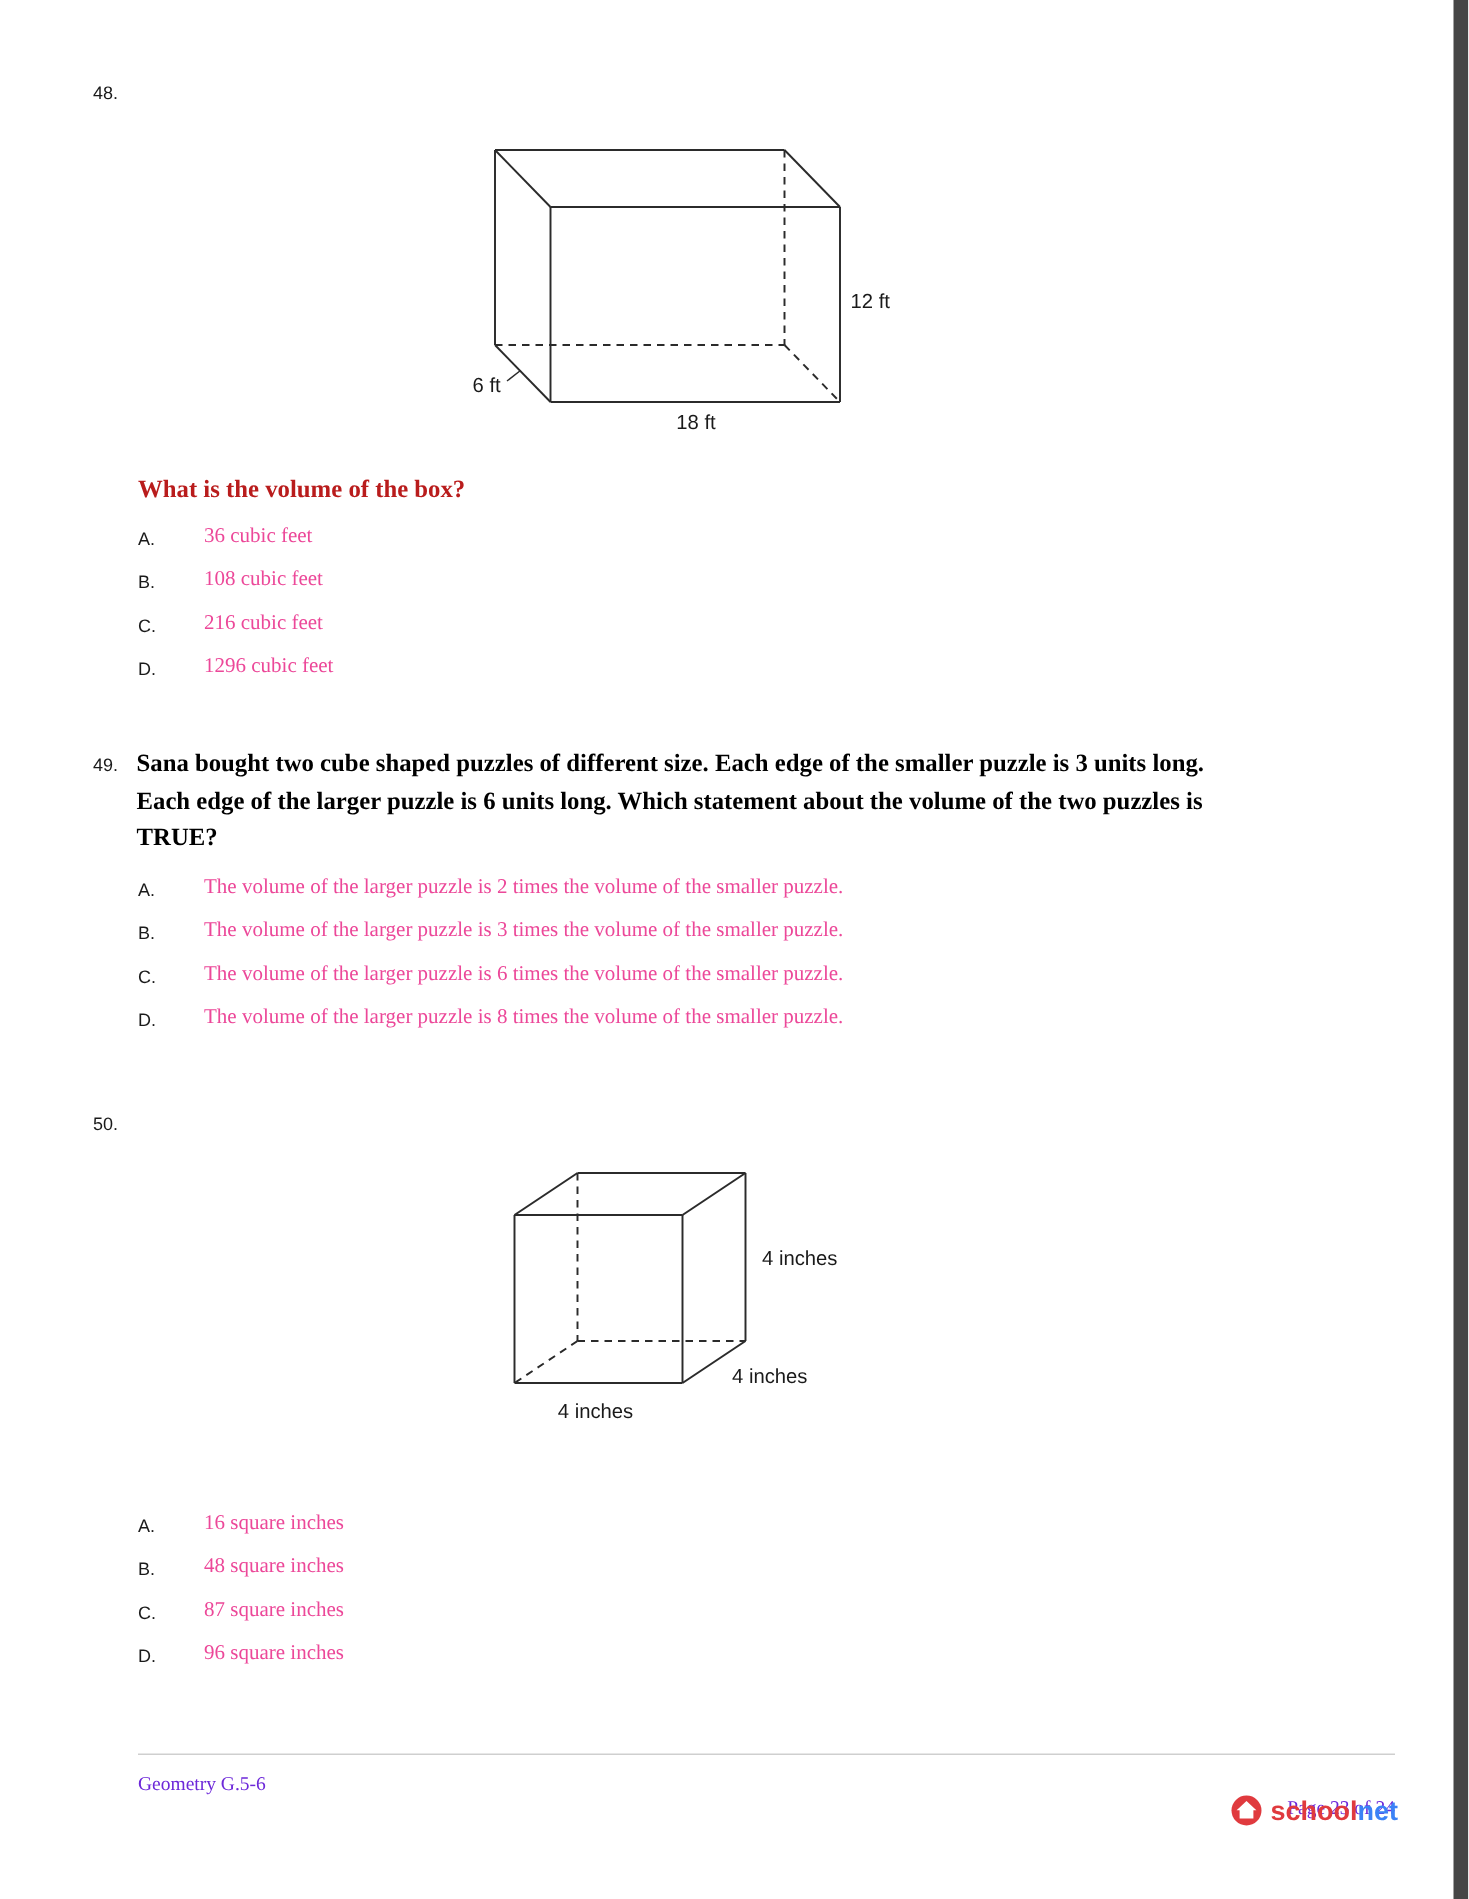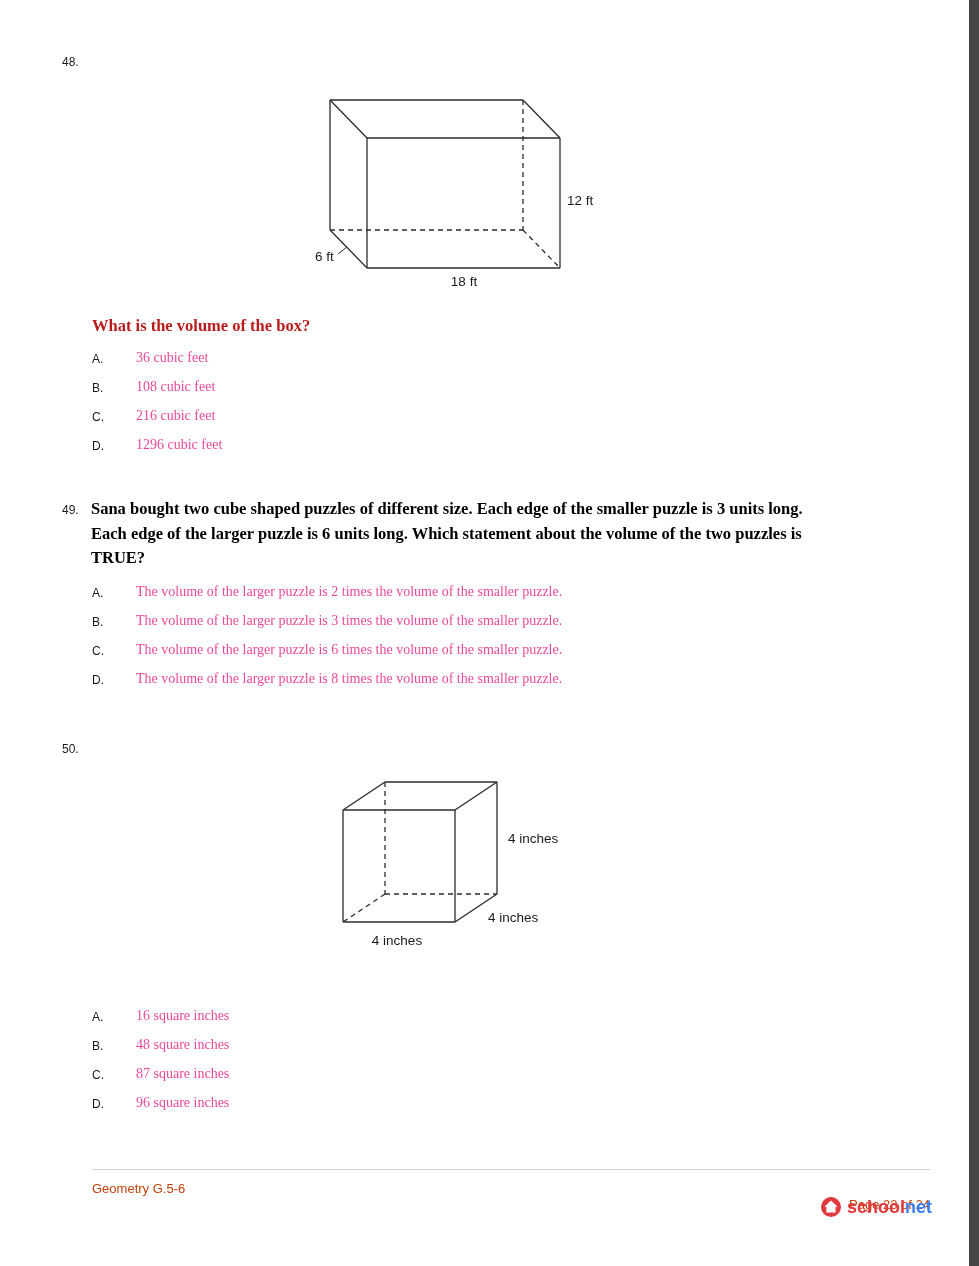--- a/index.html
+++ b/index.html
@@ -38,21 +38,21 @@
   .diagram line.leader { stroke-width: 1; }
   .diagram text {
     font-family: "Liberation Sans", sans-serif; font-size: 13.5px; fill: #1a1a1a;
   }
   .footer-line {
     position: absolute; left: 92px; top: 1169px; width: 838px; height: 1px;
     background: #cfcfcf;
   }
   .footer-left, .footer-right {
     position: absolute; top: 1181px;
-    font-family: Liberation Sans, sans-serif; font-size: 13px; color: #c2410c;
+    font-family: Liberation Serif, serif; font-size: 13px; color: #6d28d9;
   }
   .footer-left { left: 92px; }
   .footer-right { left: 690px; width: 240px; text-align: right; margin-top: 16px; }
   .logo {
     position: absolute; left: 690px; top: 1196px; width: 242px;
     display: flex; justify-content: flex-end; align-items: center; gap: 5px;
   }
   .logo-text {
     font-family: "Liberation Sans", sans-serif; font-weight: bold; font-size: 18px;
     letter-spacing: 0px;

